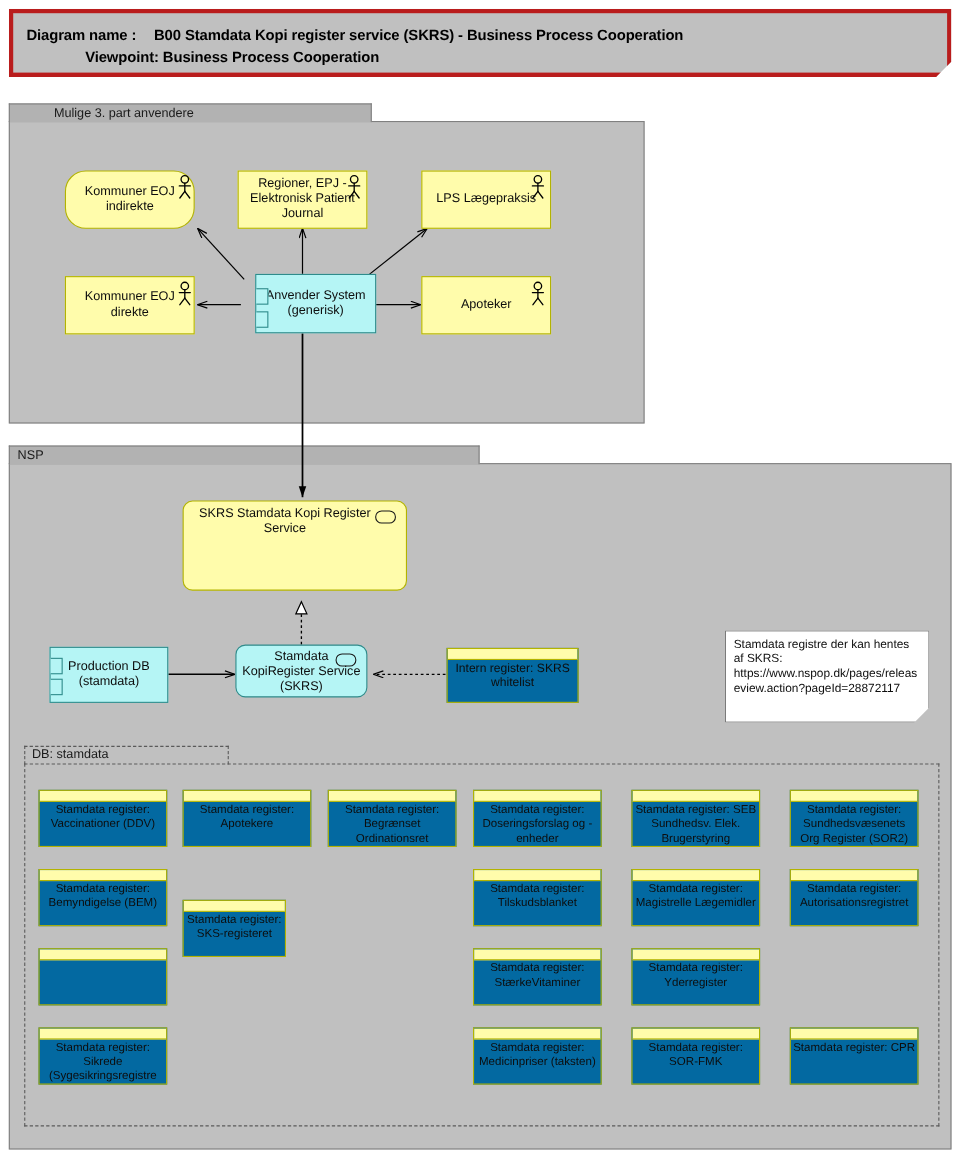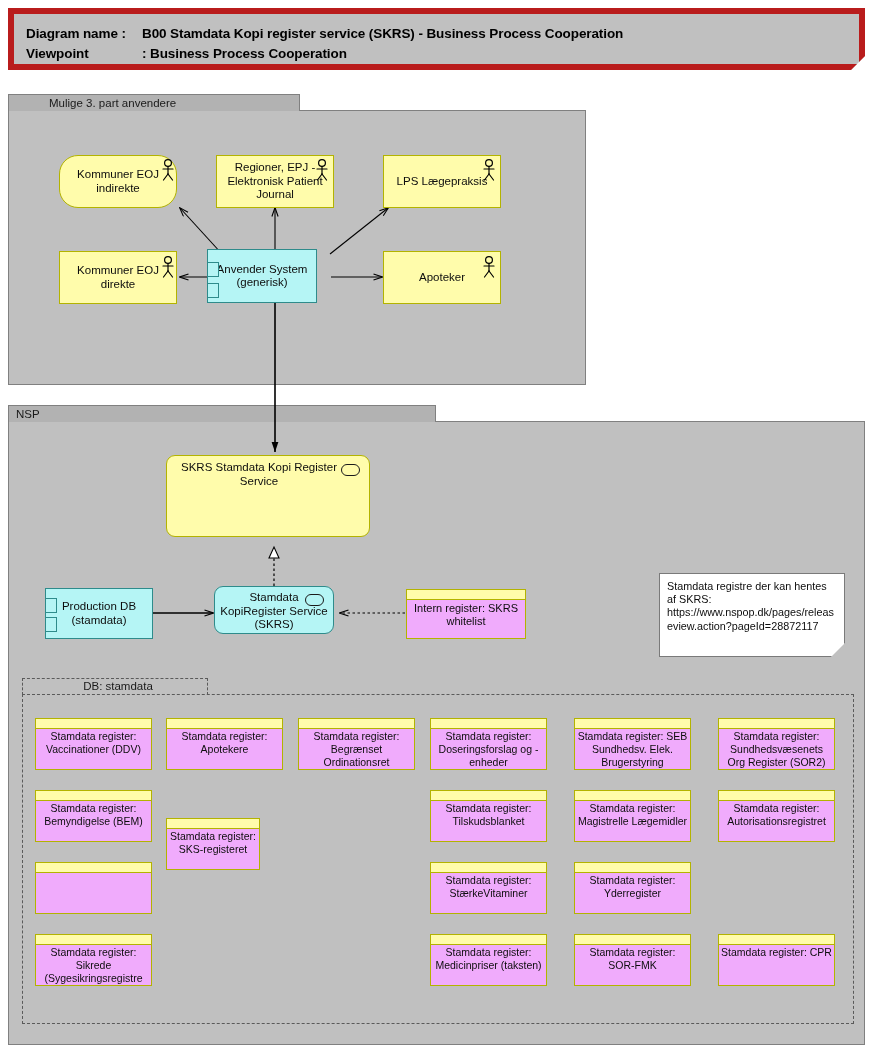--- a/index.html
+++ b/index.html
@@ -19,70 +19,69 @@
     left: 0; top: 0;
     width: 873px;
     height: 1053px;
   }
   .abs { position: absolute; box-sizing: border-box; }
 
   
   #title-banner {
     left: 8px; top: 8px; width: 857px; height: 62px;
     background: #c0c0c0;
-    border: 6px solid #b91c1c;
+    border: 4px solid #b91c1c;
     clip-path: polygon(0 0, 100% 0, 100% calc(100% - 14px), calc(100% - 14px) 100%, 0 100%);
   }
   #title-banner .tline {
     position: absolute;
     font-size: 13.5px;
     font-weight: bold;
     color: #000000;
     white-space: pre;
     letter-spacing: -0.1px;
   }
   #title-line-1 { left: 12px; top: 12px; }
   #title-line-2 { left: 12px; top: 32px; }
   .tkey { display: inline-block; }
   .tkey-1 { width: 116px; }
-  .tkey-2 { width: 116px; }
+  .tkey-2 { width: 116px; text-align: right; }
 
   
   .group-tab {
     background: #b2b2b2;
     border: 1px solid #808080;
     border-bottom: none;
     font-size: 11.5px;
     color: #1a1a1a;
     padding: 2px 0 0 7px;
     z-index: 2;
   }
   .group-body {
     background: #c0c0c0;
     border: 1px solid #808080;
     z-index: 1;
   }
 
-  #group-mulige-tab  { left: 8px;  top: 94px;  width: 292px; height: 17px; padding-left: 40px; }
+  #group-mulige-tab  { left: 8px;  top: 94px;  width: 330px; height: 17px; padding-left: 40px; }
   #group-mulige-body { left: 8px;  top: 110px; width: 578px; height: 275px; }
 
   #group-nsp-tab  { left: 8px;  top: 405px; width: 428px; height: 17px; }
   #group-nsp-body { left: 8px;  top: 421px; width: 857px; height: 624px; }
 
   
   #group-db-tab {
     left: 22px; top: 678px; width: 186px; height: 17px;
     background: transparent;
     border: 1px dashed #5a5a5a;
     border-bottom: none;
     font-size: 11.5px;
     color: #1a1a1a;
     padding: 1px 0 0 6px;
     z-index: 3;
-    text-align: center;
   }
   #group-db-body {
     left: 22px; top: 694px; width: 832px; height: 330px;
     background: transparent;
     border: 1px dashed #5a5a5a;
     z-index: 2;
   }
 
   
   .node {
@@ -117,21 +116,21 @@
   .svc-icon {
     position: absolute;
     width: 17px; height: 10px;
     border: 1.4px solid #1a1a1a;
     border-radius: 6px;
     z-index: 6;
   }
 
   
   .reg {
-    background: #f0abfc;
+    background: #0369a1;
     border: 1px solid #b3b300;
     z-index: 5;
     overflow: hidden;
   }
   .reg .strip {
     position: absolute;
     left: 0; top: 0; right: 0;
     height: 9px;
     border-bottom: 1px solid #b3b300;
     background: #fffcab;
@@ -243,21 +242,21 @@
   </div>
 
   <div class="abs node biz" style="left:59px; top:251px; width:118px; height:53px;">
     <span class="lbl">Kommuner EOJ direkte</span>
   </div>
 
   <div class="abs node biz" style="left:383px; top:251px; width:118px; height:53px;">
     <span class="lbl">Apoteker</span>
   </div>
 
-  <div class="abs node app" style="left:207px; top:249px; width:110px; height:54px;">
+  <div class="abs node app" style="left:232px; top:249px; width:110px; height:54px;">
     <span class="comp-tab comp-tab-1"></span>
     <span class="comp-tab comp-tab-2"></span>
     <span class="lbl">Anvender System (generisk)</span>
   </div>
 
   <div class="abs node biz biz-round" style="left:166px; top:455px; width:204px; height:82px; align-items:flex-start;">
     <span class="svc-icon" style="right:9px; top:8px;"></span>
     <span class="lbl" style="padding-top:5px; padding-right:22px;">SKRS Stamdata Kopi Register Service</span>
   </div>
 

